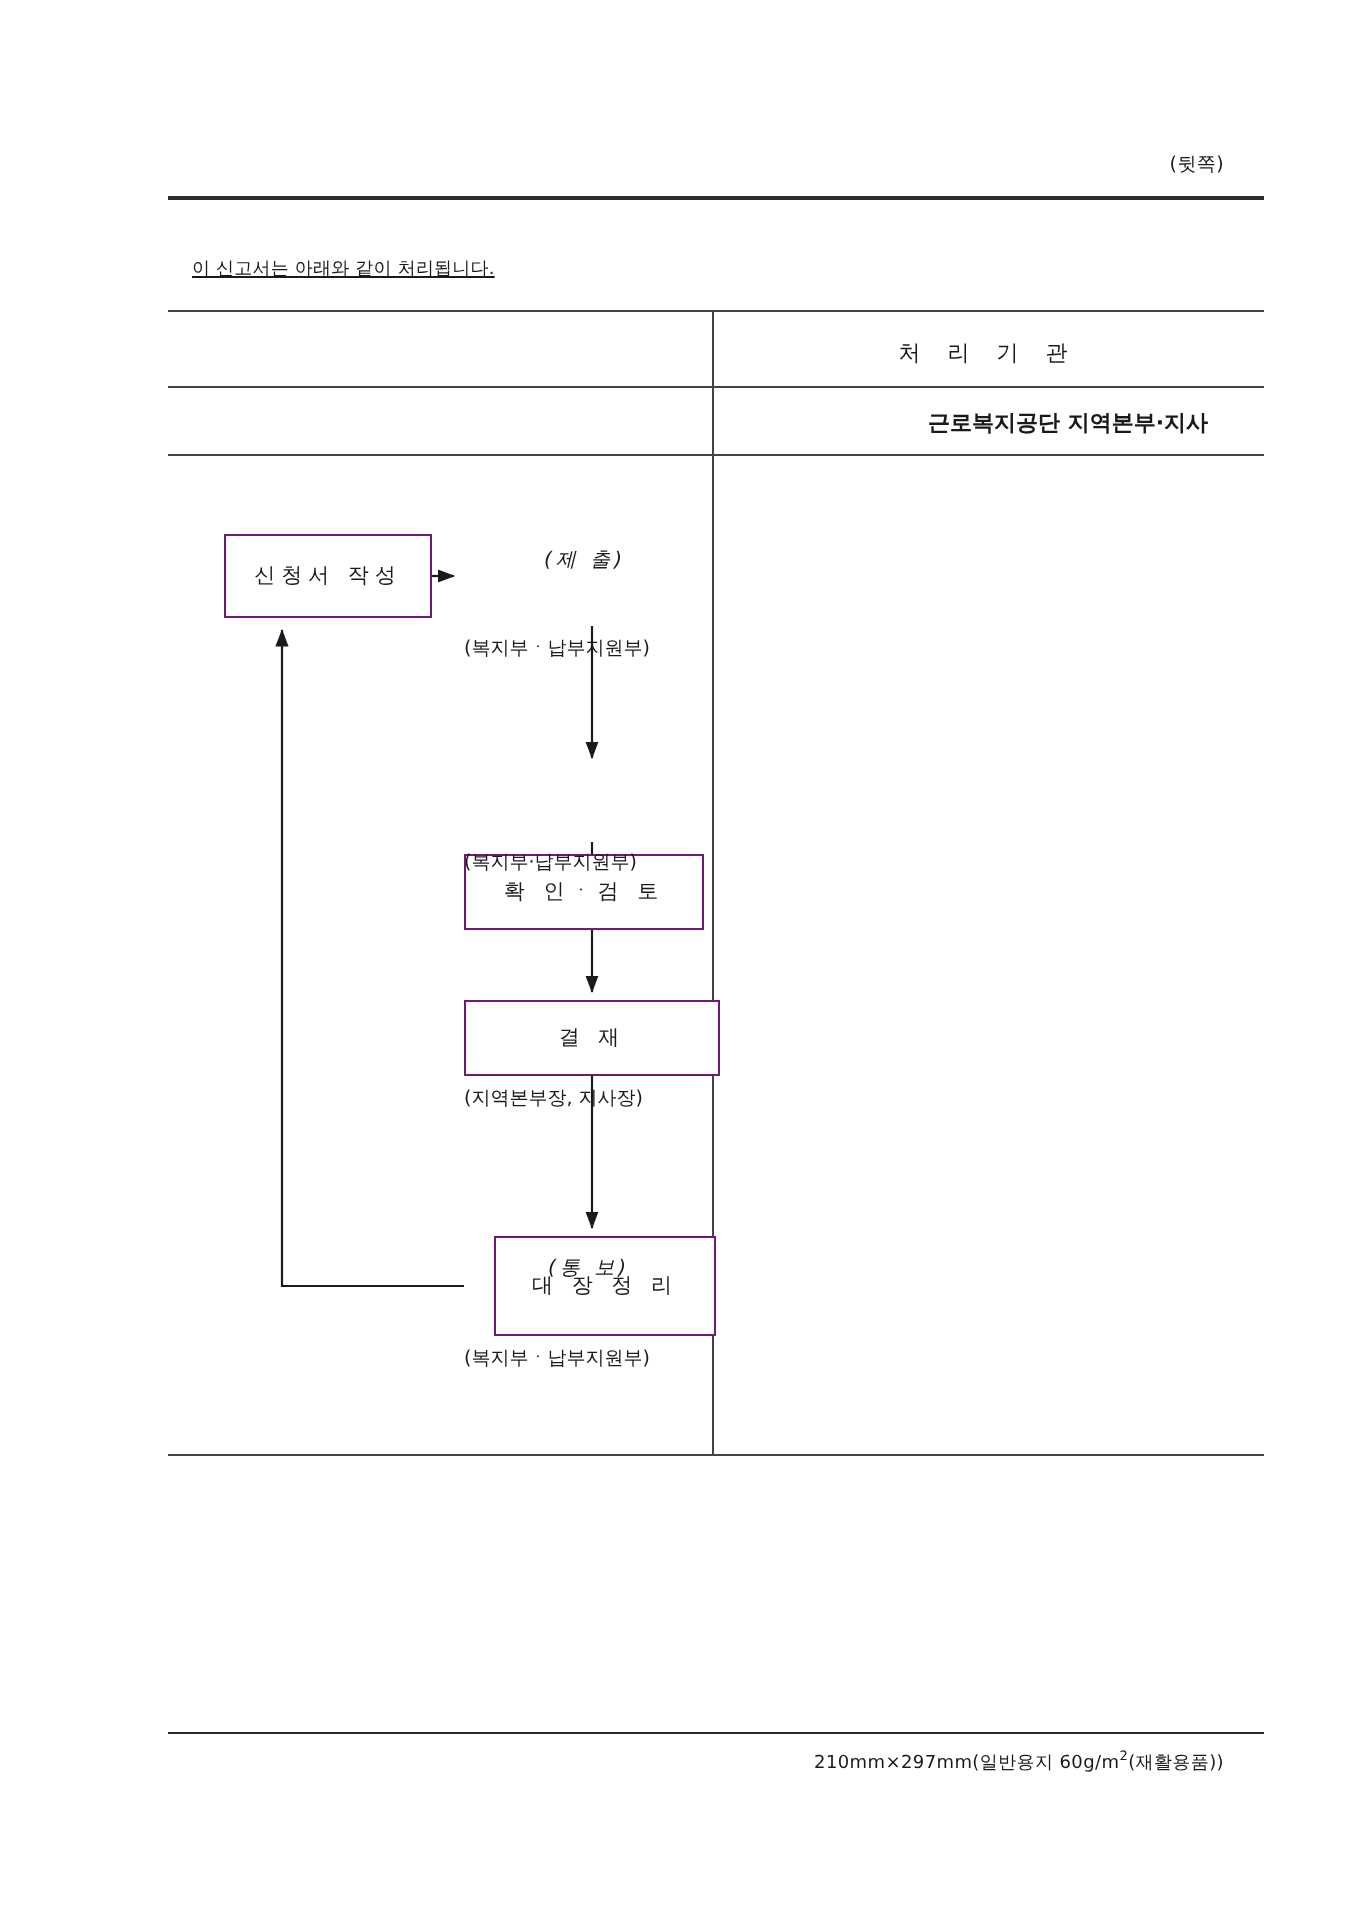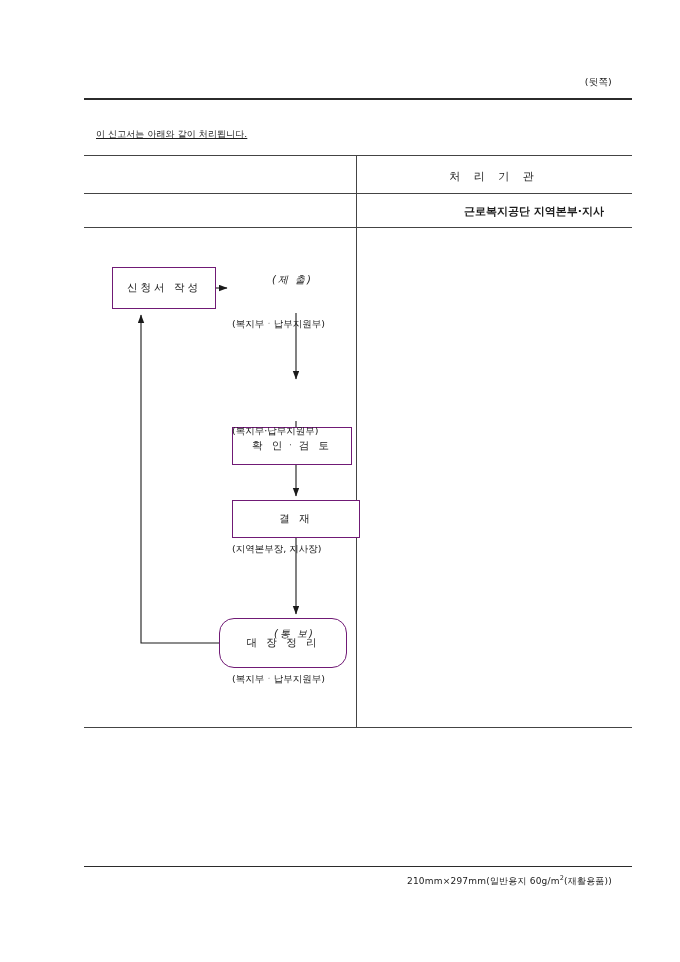--- a/index.html
+++ b/index.html
@@ -111,21 +111,21 @@
     letter-spacing: 2px;
     white-space: nowrap;
     font-style: italic;
   }
 
   
   .box.apply    { left: 28px;  top: 112px; width: 104px; height: 42px; }
   .box.receive  { left: 148px; top: 110px; width: 128px; height: 48px; }
   .box.check    { left: 148px; top: 228px; width: 120px; height: 38px; margin-top: 44px; }
   .box.approve  { left: 148px; top: 345px; width: 128px; height: 38px; }
-  .box.ledger   { left: 135px; top: 463px; width: 128px; height: 50px; border-radius: 15px; }
+  .box.ledger   { left: 163px; top: 463px; width: 111px; height: 50px; }
 
   .cap.receive  { left: 148px; top: 163px; width: 128px; }
   .cap.check    { left: 148px; top: 270px; width: 128px; }
   .cap.approve  { left: 148px; top: 388px; width: 128px; }
   .cap.ledger   { left: 148px; top: 518px; width: 128px; }
 
   .lbl.submit   { left: 188px; top: 118px; }
   .lbl.notify   { left: 190px; top: 472px; }
 
   

